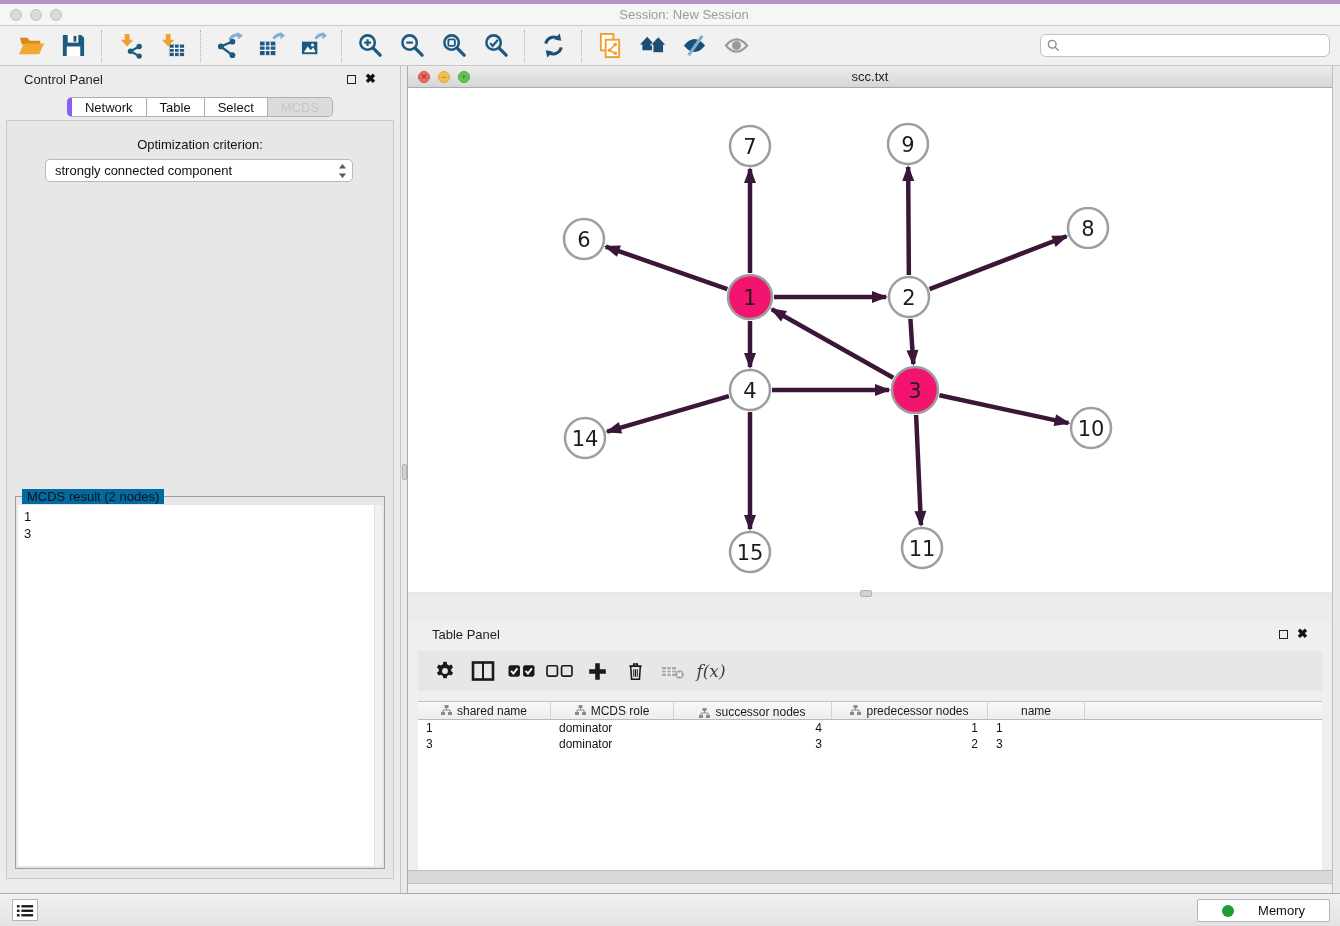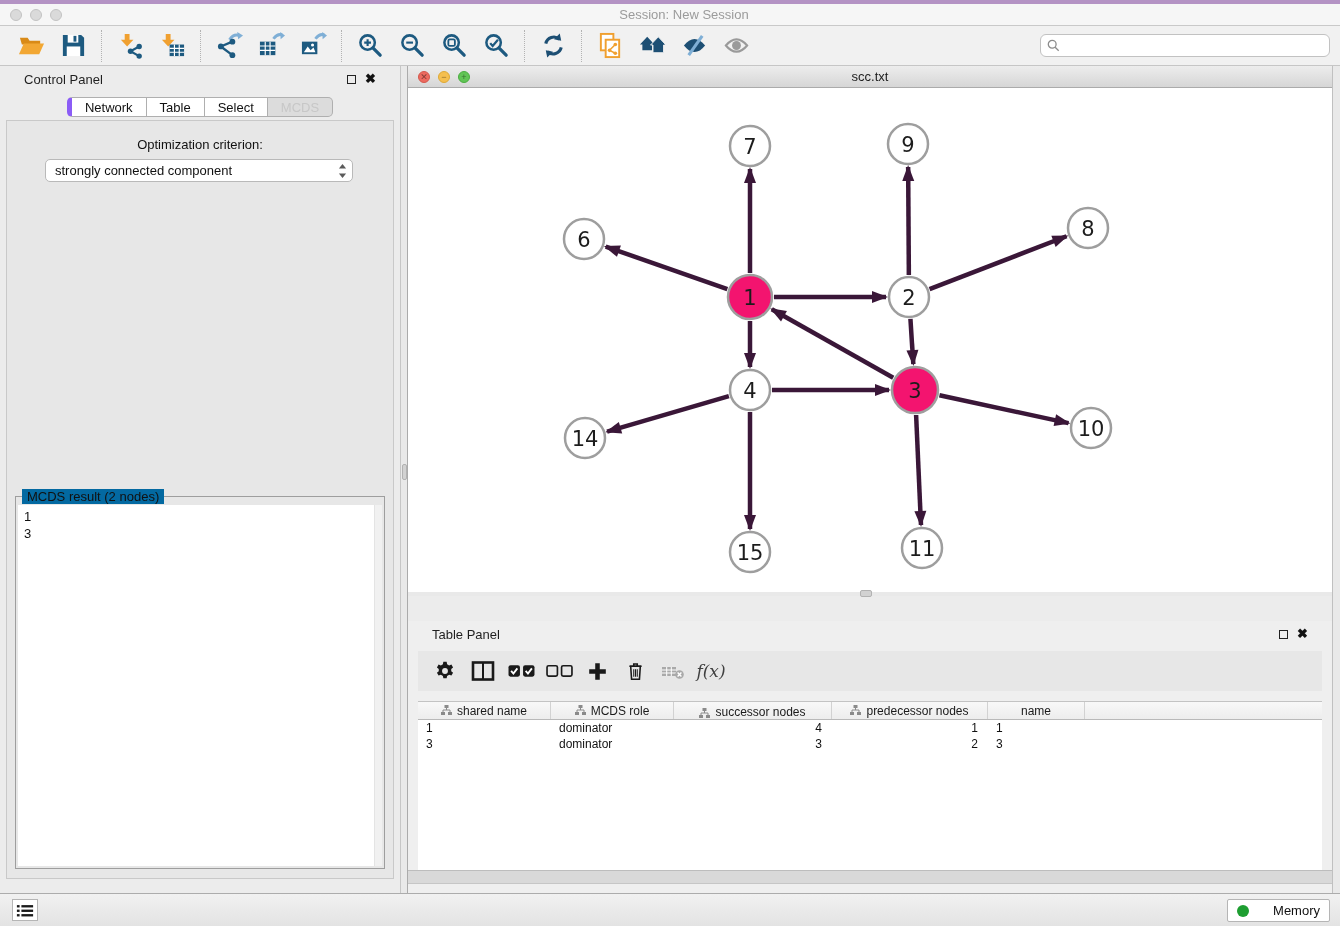--- a/index.html
+++ b/index.html
@@ -79,21 +79,21 @@
   .tr { display:flex; height:16px; }
   .td { font-size:12px; color:#111; line-height:16px; }
   .td.left { padding-left:8px; text-align:left; }
   .td.right { padding-right:10px; text-align:right; }
   #tp-grayband { position:absolute; left:0; right:0; top:249px; height:14px; background:#D9D9D9; border-top:1px solid #BDBDBD; border-bottom:1px solid #C6C6C6; }
   #tp-tabrow { position:absolute; left:0; right:0; top:263px; height:34px; background:#E5E5E5; display:flex; align-items:center; justify-content:center; }
 
   
   #statusbar { left:0; top:893px; width:1340px; height:33px; background:linear-gradient(#F1F1F1,#E3E3E3); border-top:1px solid #ACACAC; }
   #list-button { position:absolute; left:12px; top:5px; width:26px; height:22px; background:#fff; border:1px solid #B5B5B5; display:flex; align-items:center; justify-content:center; }
-  #memory-button { position:absolute; right:10px; top:5px; height:23px; background:#fff; border:1px solid #B5B5B5; border-radius:2px; display:flex; align-items:center; padding:0 9px; gap:24px; font-size:13px; color:#111; }
+  #memory-button { position:absolute; right:10px; top:5px; height:23px; background:#fff; border:1px solid #B5B5B5; border-radius:2px; display:flex; align-items:center; padding:0 24px; gap:24px; font-size:13px; color:#111; }
   #memory-dot { width:12px; height:12px; border-radius:50%; background:#1E9E31; }
 </style>
 </head>
 <body>
 
 <div id="top-strip" class="abs"></div>
 
 <div id="titlebar" class="abs">
   <div class="tl-group">
     <span class="tl"></span>

